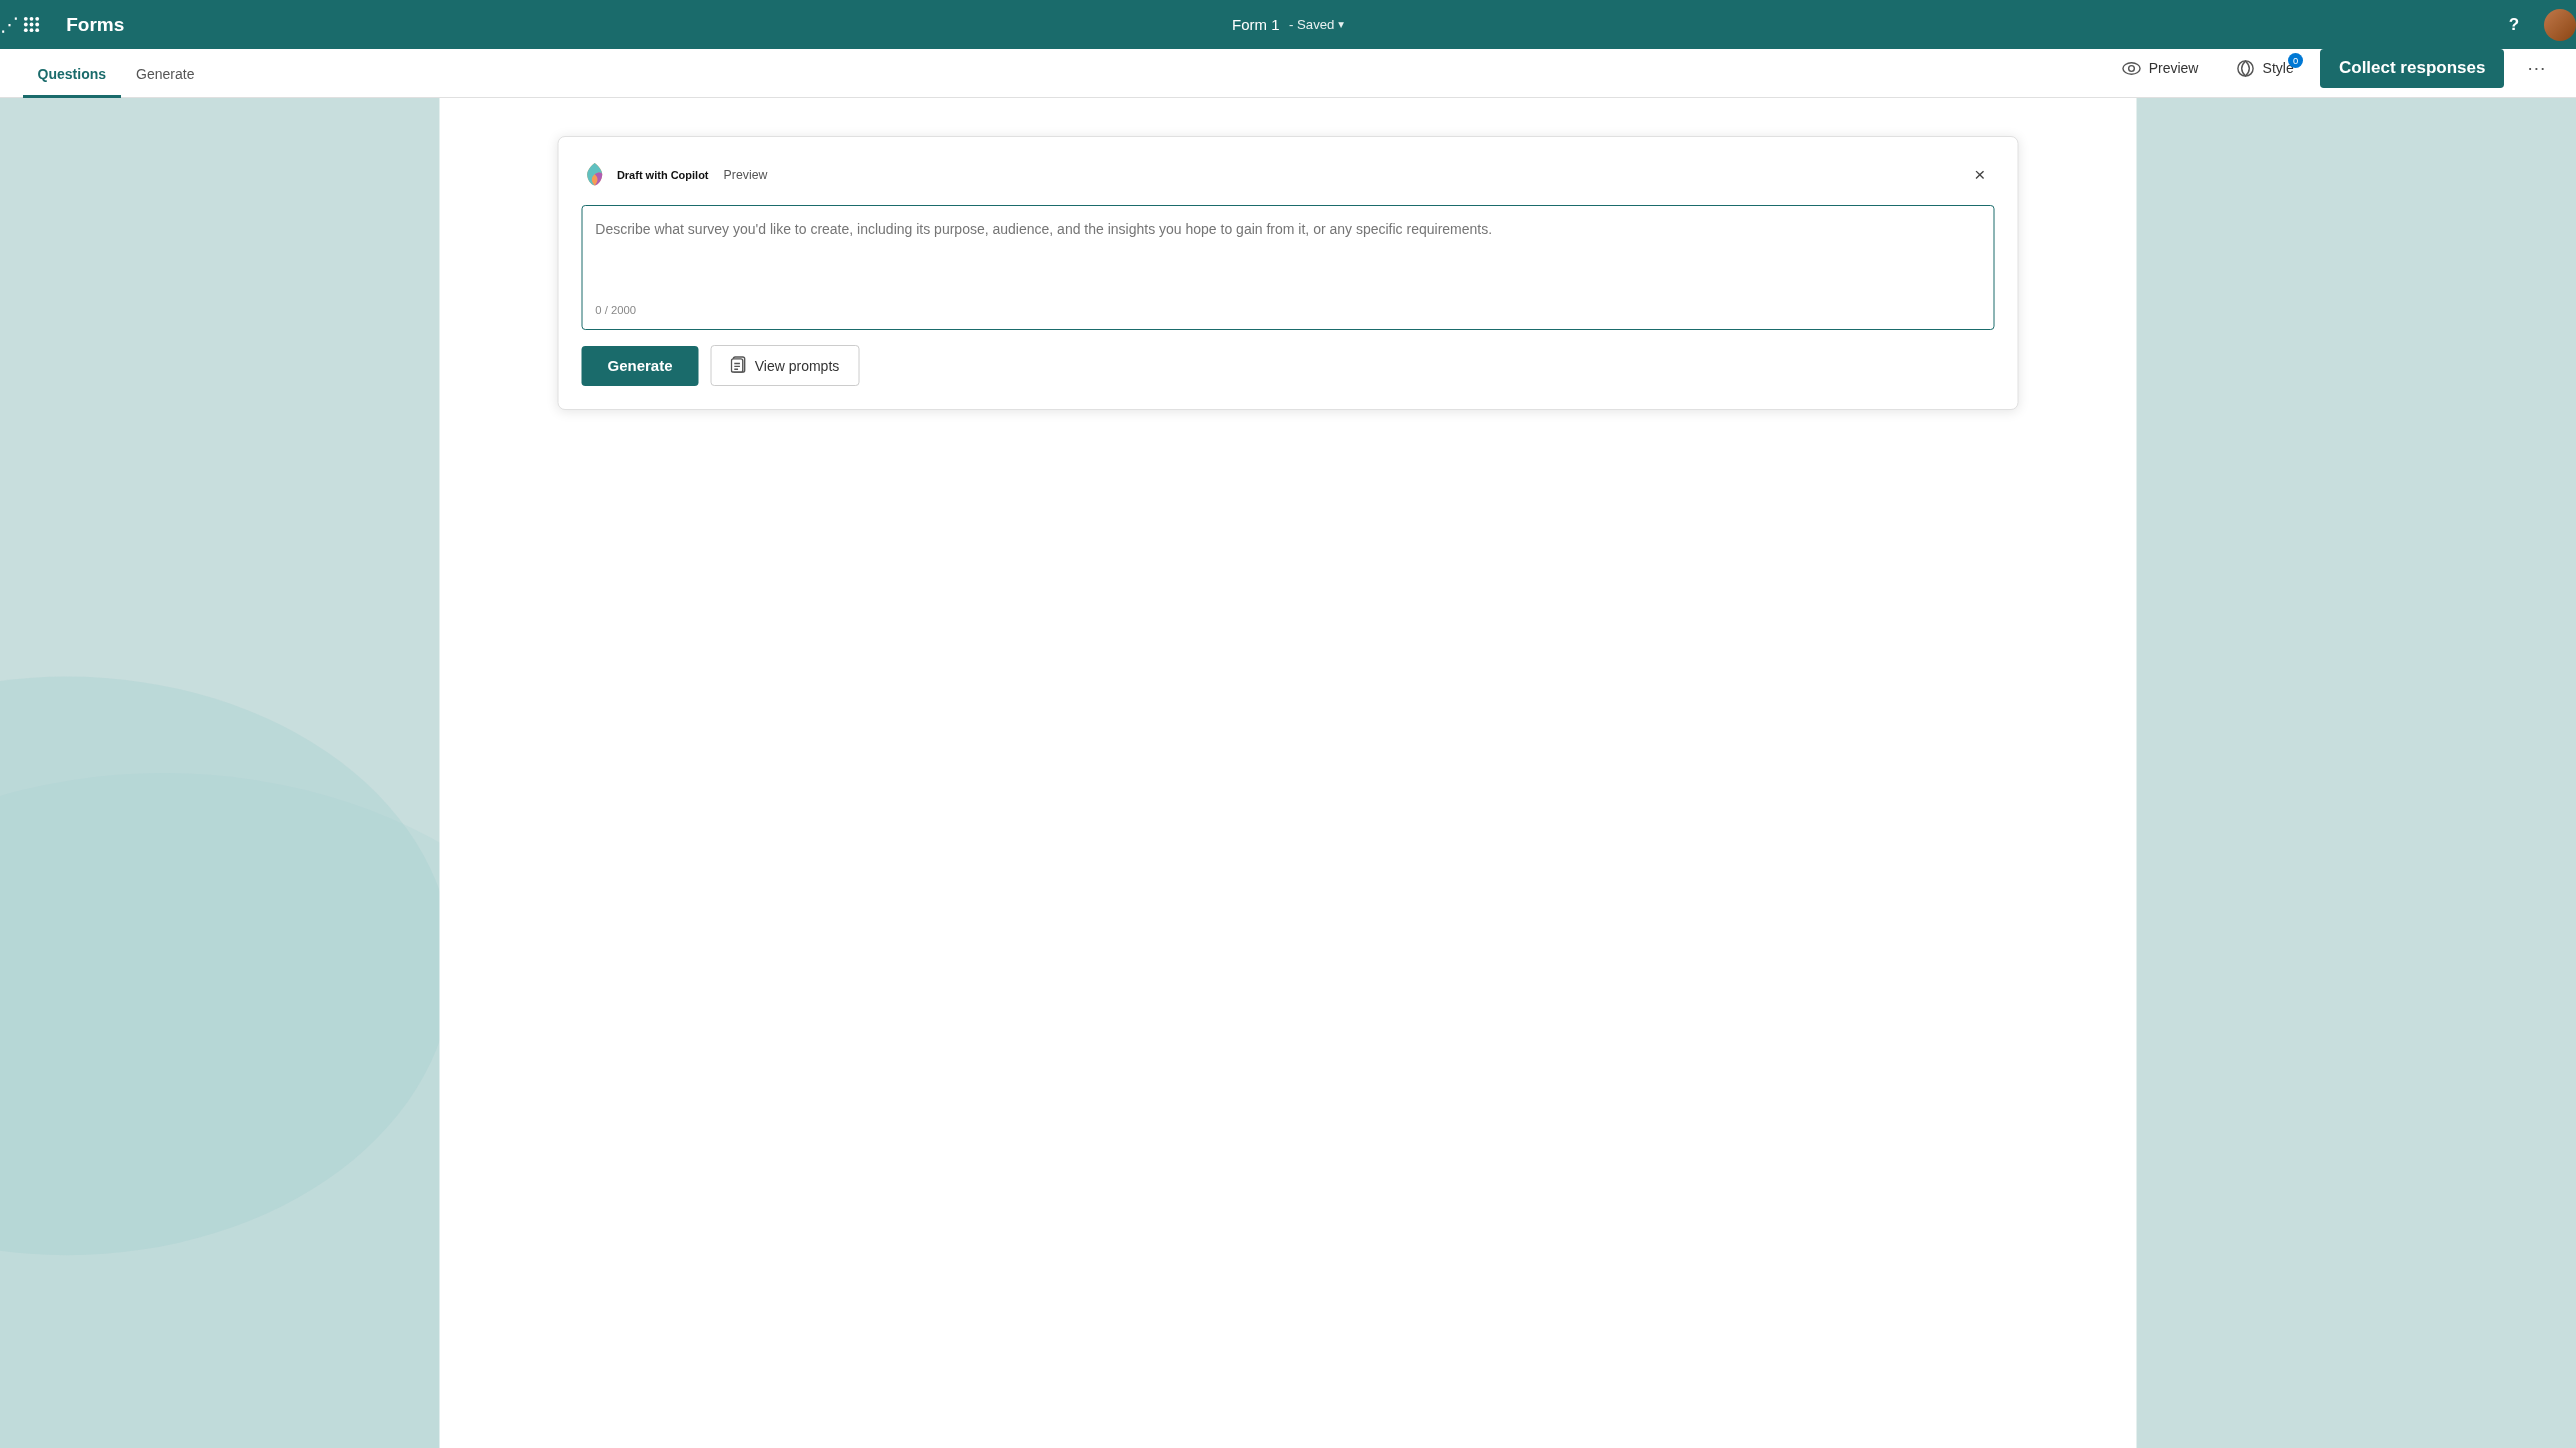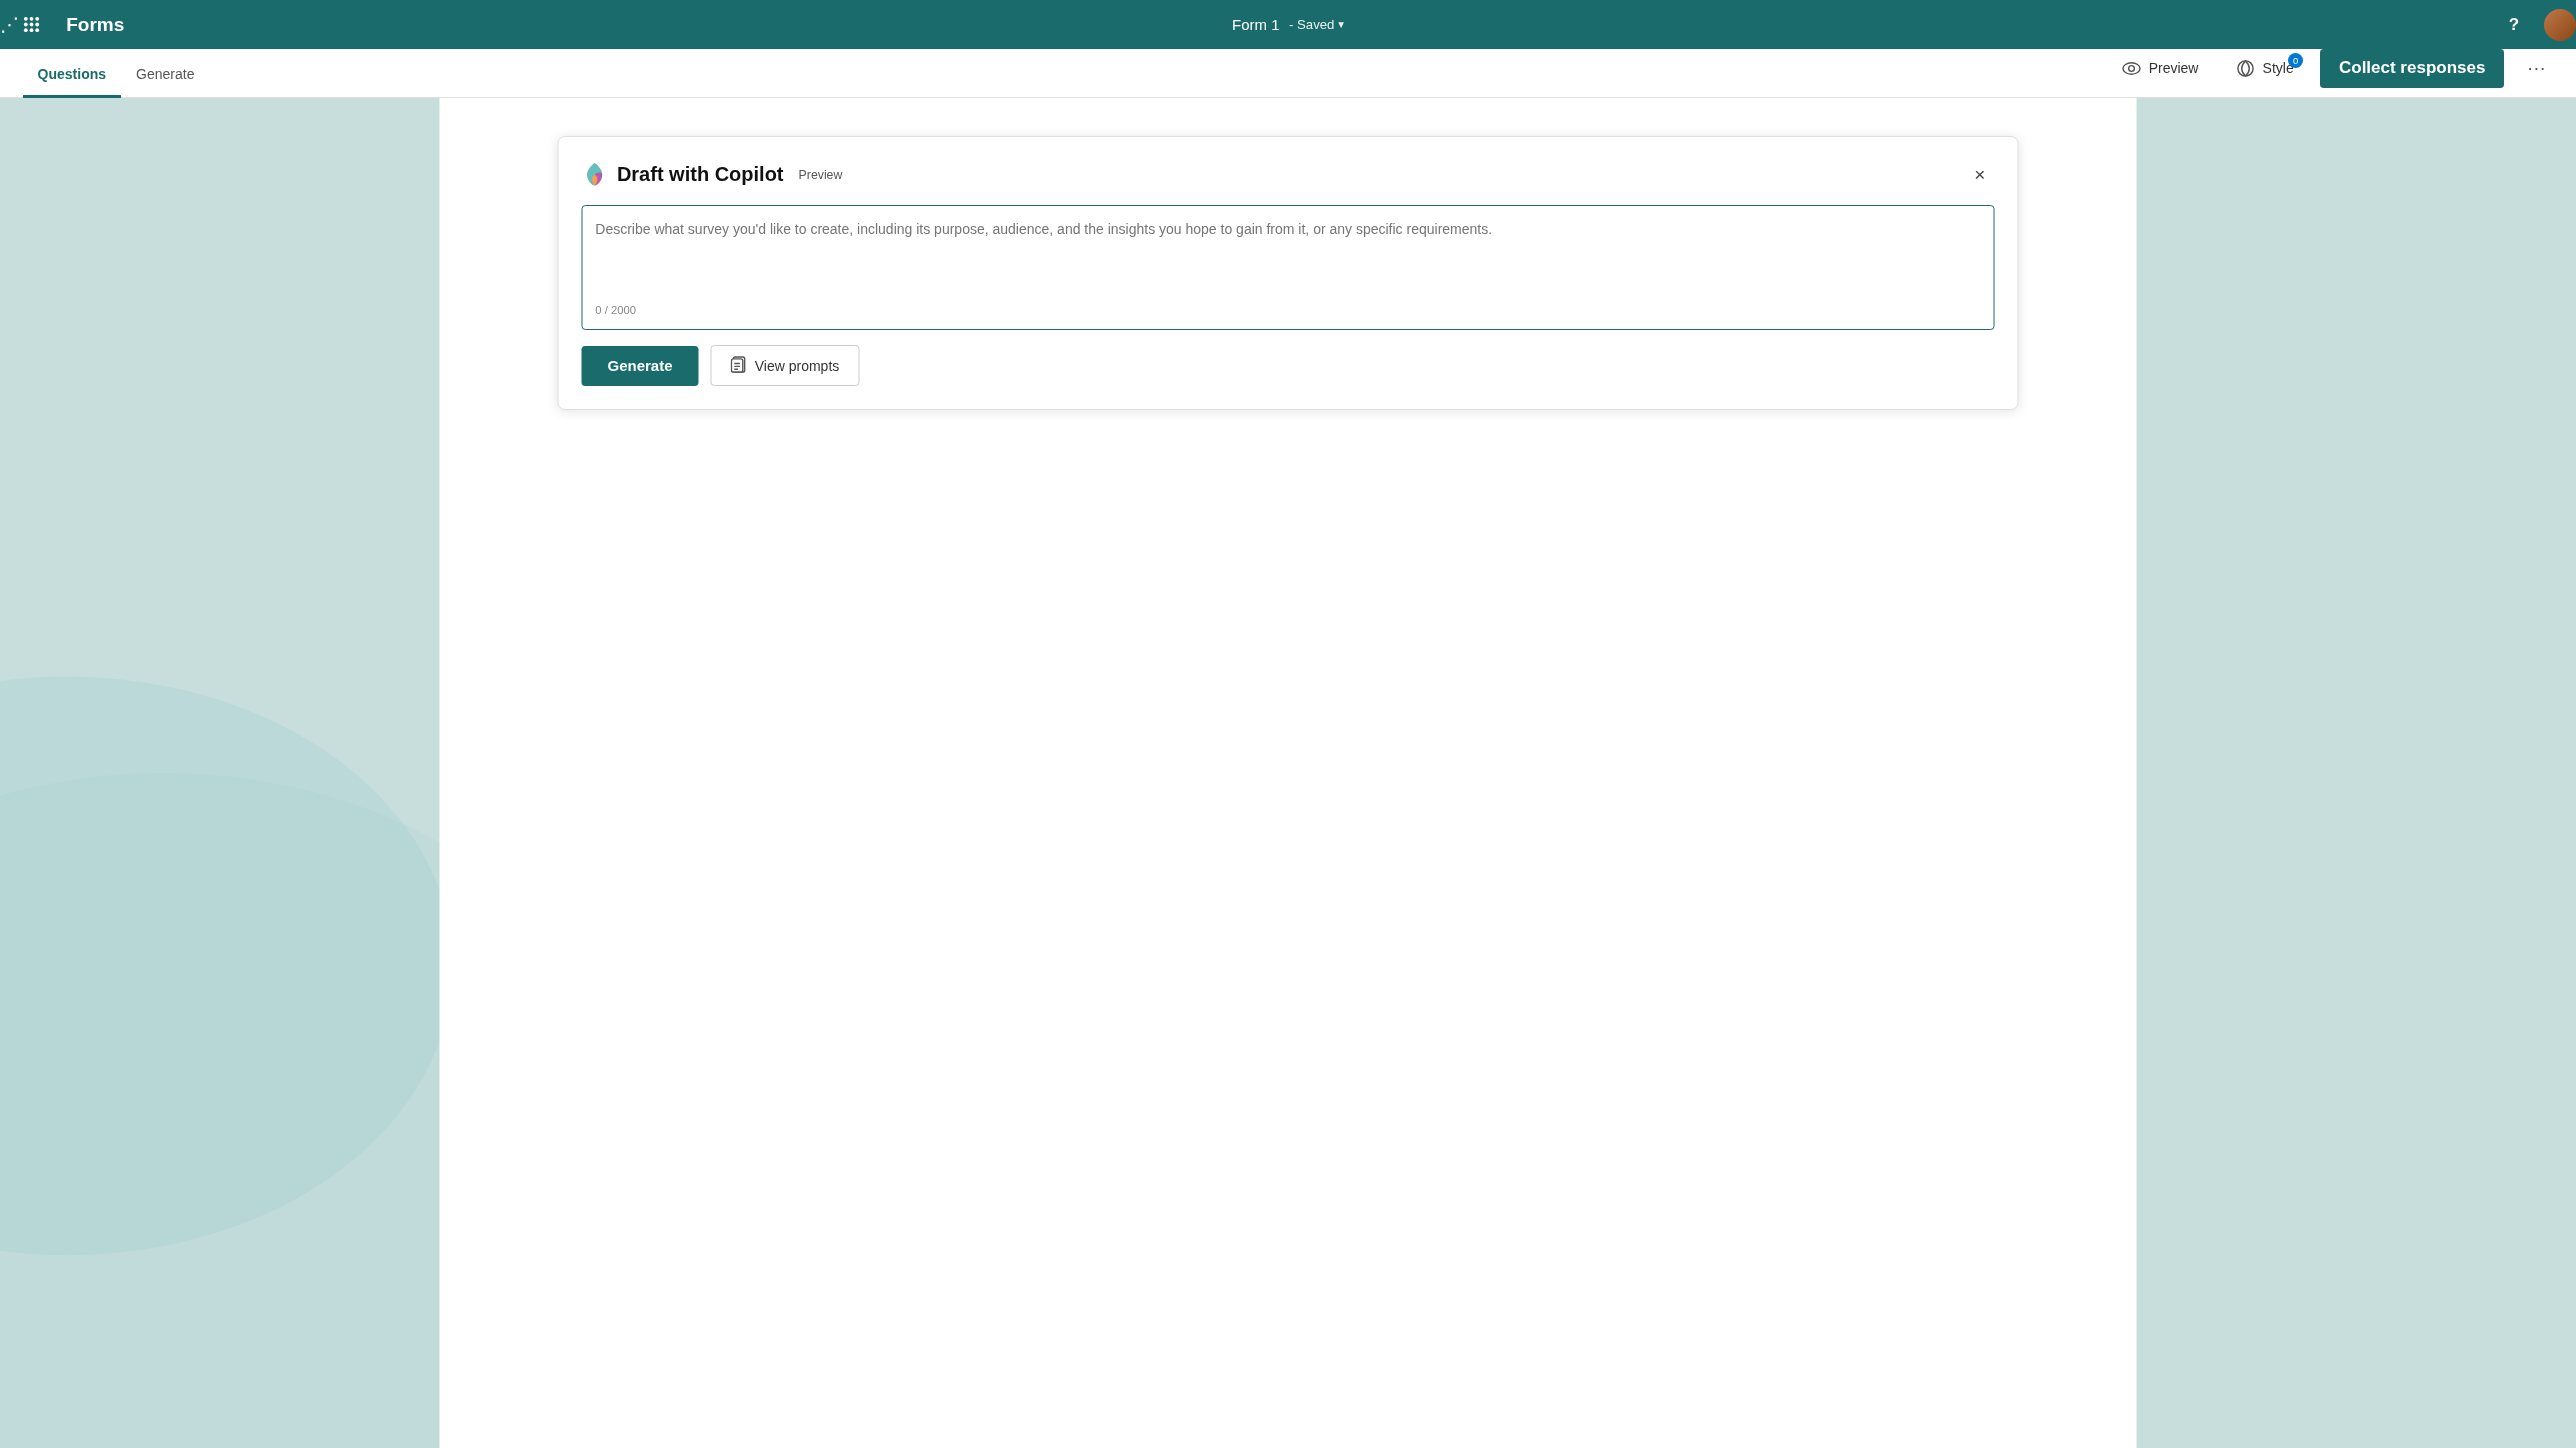--- a/index.html
+++ b/index.html
@@ -226,21 +226,21 @@
       align-items: center;
       justify-content: space-between;
       margin-bottom: 15px;
     }
     .dialog-header-left {
       display: flex;
       align-items: center;
       gap: 9.4px;
     }
     .dialog-title {
-      font-size: 20px;
+      font-size: 11px;
       font-weight: 600;
       color: #111;
     }
     .dialog-preview-badge {
       font-size: 12.3px;
       color: #555;
       margin-left: 5.7px;
     }
     .dialog-close {
       background: none;

